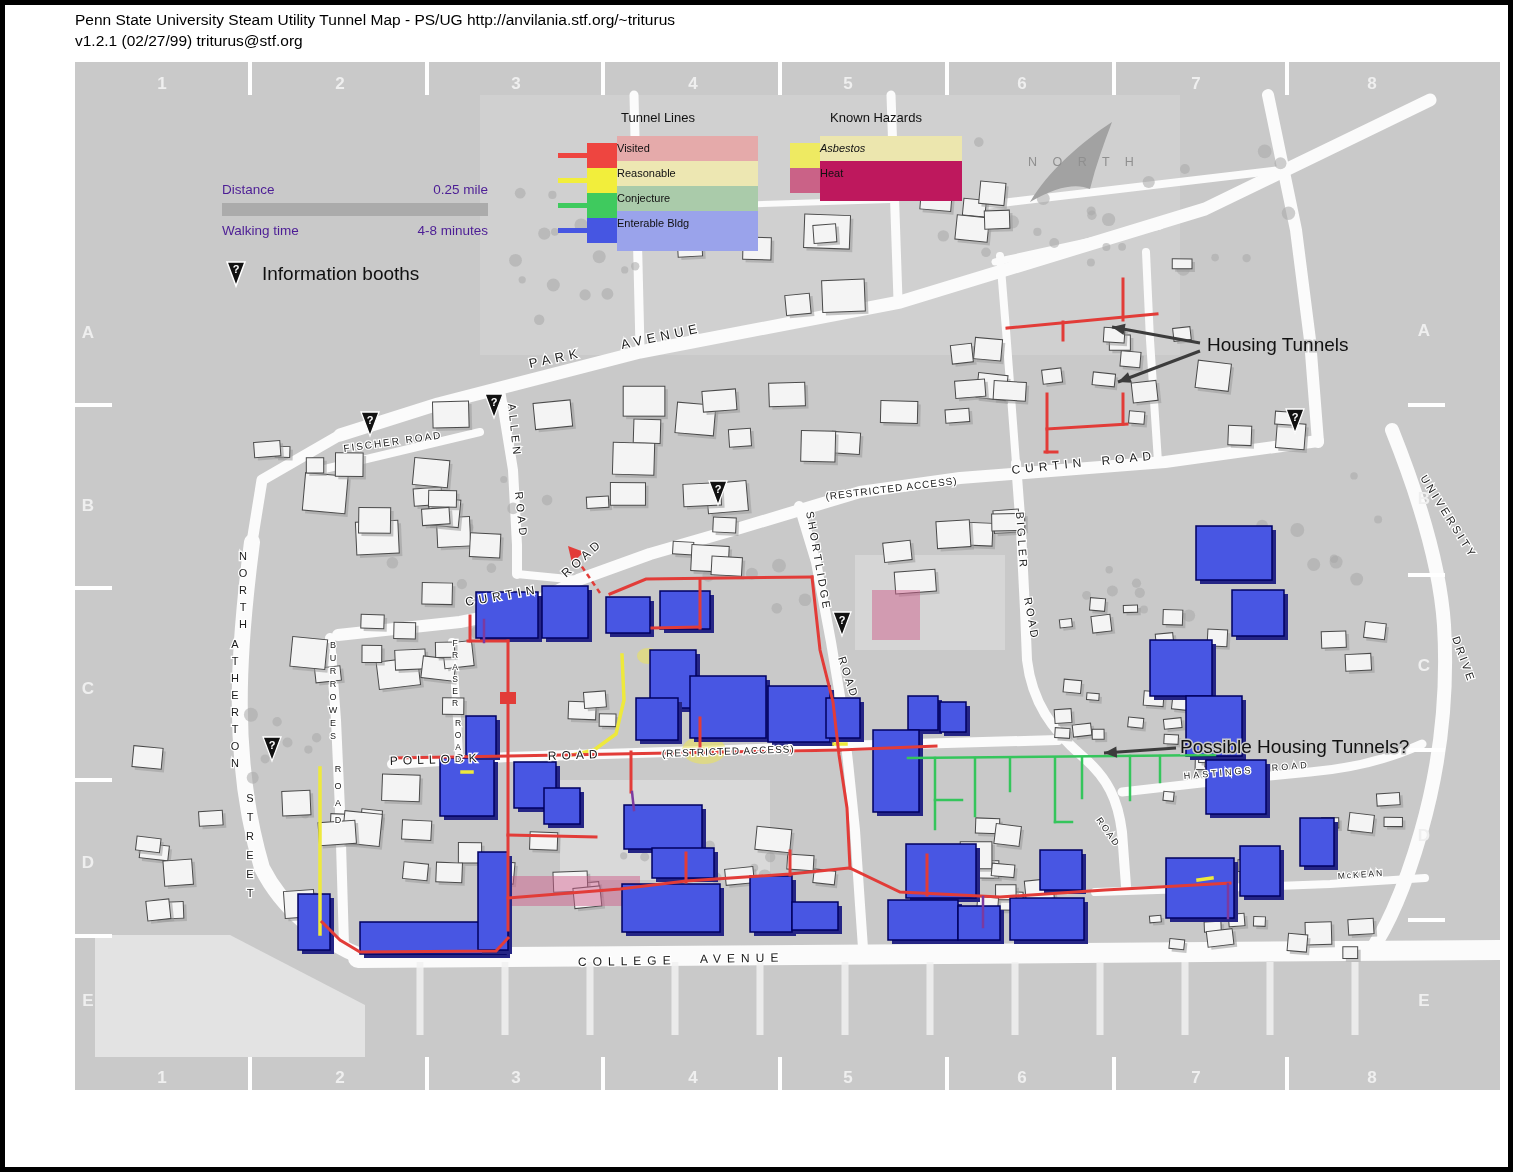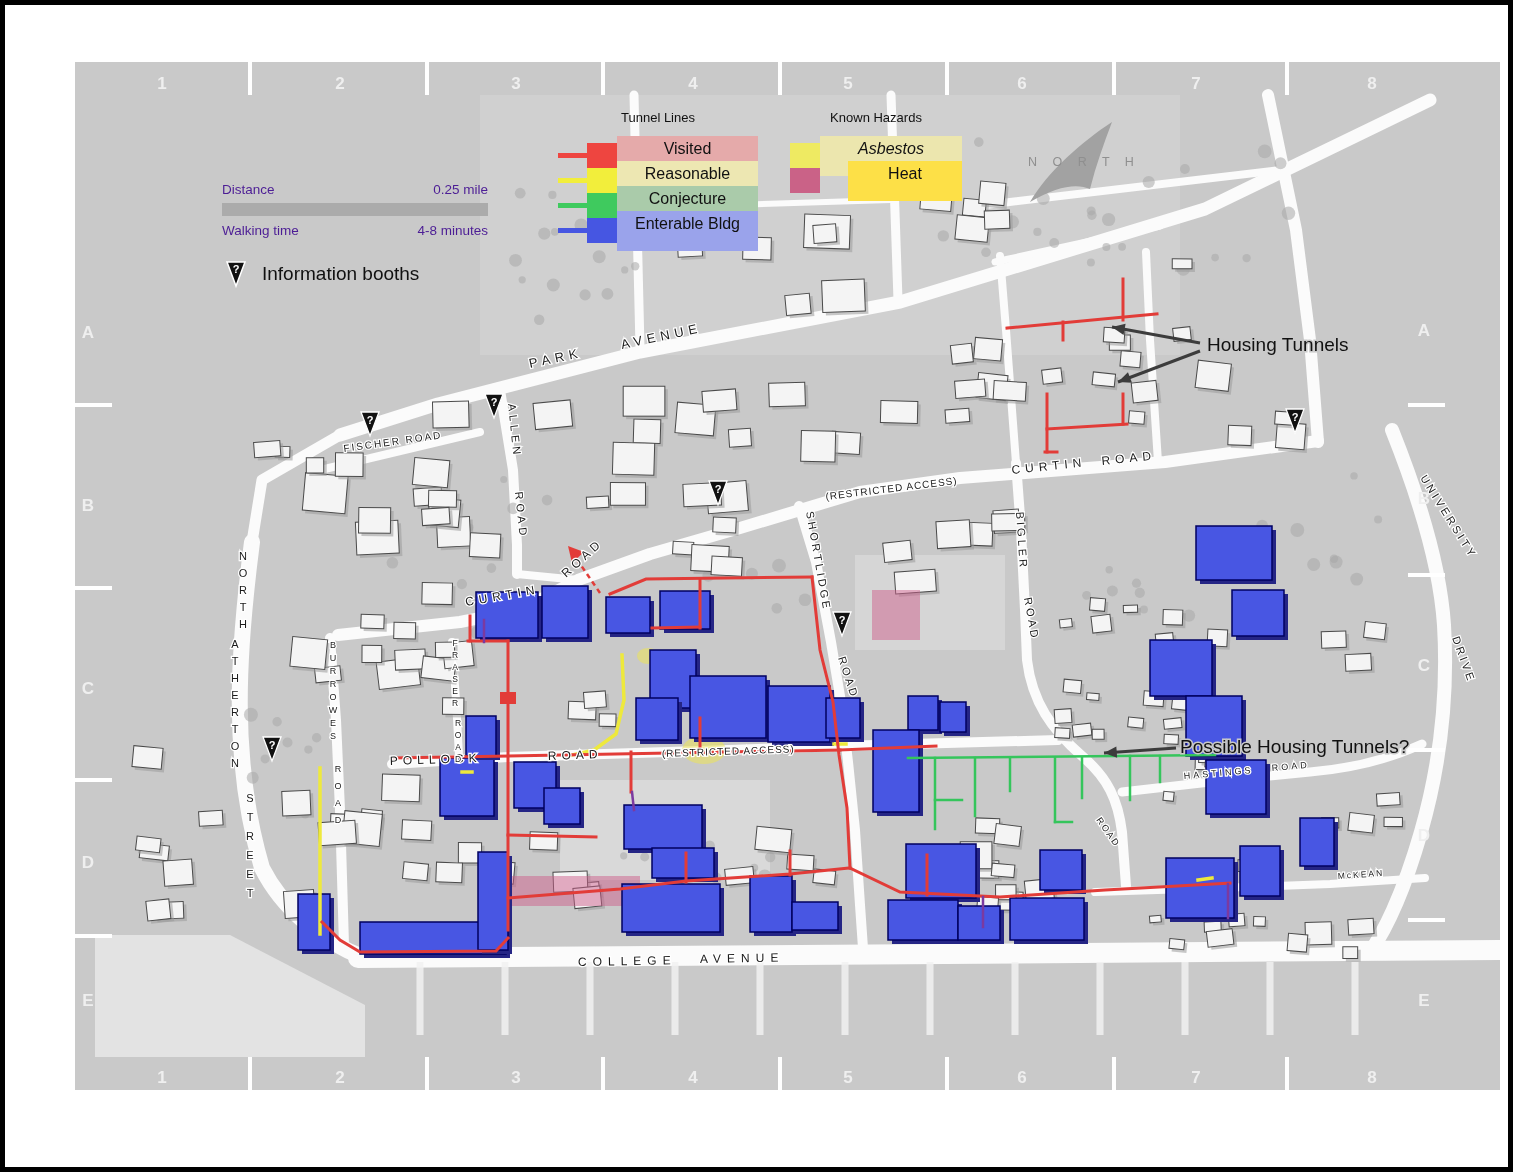--- a/index.html
+++ b/index.html
@@ -7,31 +7,33 @@
        font-family:"Liberation Sans",sans-serif}
   #frame{position:absolute;inset:0;border:5px solid #000;z-index:60;pointer-events:none}
   .titleblock{position:absolute;left:75px;top:9px;font-size:15.5px;color:#000;line-height:21px;z-index:5;white-space:nowrap}
   #map-svg{position:absolute;left:75px;top:62px;background:#c9c9c9}
   .lg{position:absolute;z-index:10}
   .lg-title{font-size:13px;color:#111;text-align:center;height:18px;margin-bottom:15px}
   .lg-row{display:flex;align-items:center;height:25px}
   .lg-linecell{width:29px;display:flex;align-items:center}
   .lg-line{height:5px;width:29px}
   .lg-swatch{width:30px;height:25px}
-  .lg-label{flex:1;text-align:center;font-size:16px;color:#111;height:40px;line-height:25px}
+  .lg-label{flex:1;font-size:11px;color:#111;height:40px;line-height:25px}
   .scale{position:absolute;left:222px;top:182px;width:266px;z-index:10;font-size:13.5px;color:#4c1d95}
   .scale-row{display:flex;justify-content:space-between;line-height:16px}
   .scale-bar{height:13px;background:#ababab;margin:5px 0 7px 0}
   .booth-legend{position:absolute;left:224px;top:259px;z-index:10;display:flex;align-items:center}
   .booth-label{font-size:19px;color:#111;margin-left:14px}
 </style>
 </head>
 <body>
 
 <div class="titleblock">
+  <div>Penn State University Steam Utility Tunnel Map - PS/UG http://anvilania.stf.org/~triturus</div>
+  <div>v1.2.1 (02/27/99) triturus@stf.org</div>
 </div>
 
 <svg id="map-svg" width="1425" height="1028" viewBox="75 62 1425 1028" xmlns="http://www.w3.org/2000/svg">
     <rect x="75" y="62" width="1425" height="1028" fill="#c9c9c9"></rect>
     <rect x="480" y="95" width="700" height="260" fill="#d0d0d0"></rect>
     <rect x="855" y="555" width="150" height="95" fill="#d6d6d6"></rect>
     <rect x="560" y="780" width="210" height="100" fill="#d9d9d9"></rect>
     <polygon points="95,935 230,935 365,1005 365,1057 95,1057" fill="#e3e3e3"></polygon>
     <g>
       <path d="M340,435 L438,404 L640,352 L900,302 L1205,209 L1430,100" stroke="#fbfbfb" stroke-width="13" fill="none" stroke-linecap="round" stroke-linejoin="round"></path>
@@ -1193,21 +1195,21 @@
 
 <div class="lg" id="legend-hazards" style="left:790px;top:110px;width:172px">
   <div class="lg-title">Known Hazards</div>
   <div id="lg-hazard-rows">
       <div class="lg-row">
         <span class="lg-swatch" style="background: rgb(238, 234, 98);"></span>
         <span class="lg-label" style="background: rgb(236, 230, 174); font-style: italic;">Asbestos</span>
       </div>
       <div class="lg-row">
         <span class="lg-swatch" style="background: rgb(202, 98, 135);"></span>
-        <span class="lg-label" style="background: #fde047; margin-left: 28px;">Heat</span>
+        <span class="lg-label" style="background: #be185d;">Heat</span>
       </div>
     </div>
 </div>
 
 <div class="scale">
   <div class="scale-row">
     <span>Distance</span>
     <span>0.25 mile</span>
   </div>
   <div class="scale-bar"></div>

